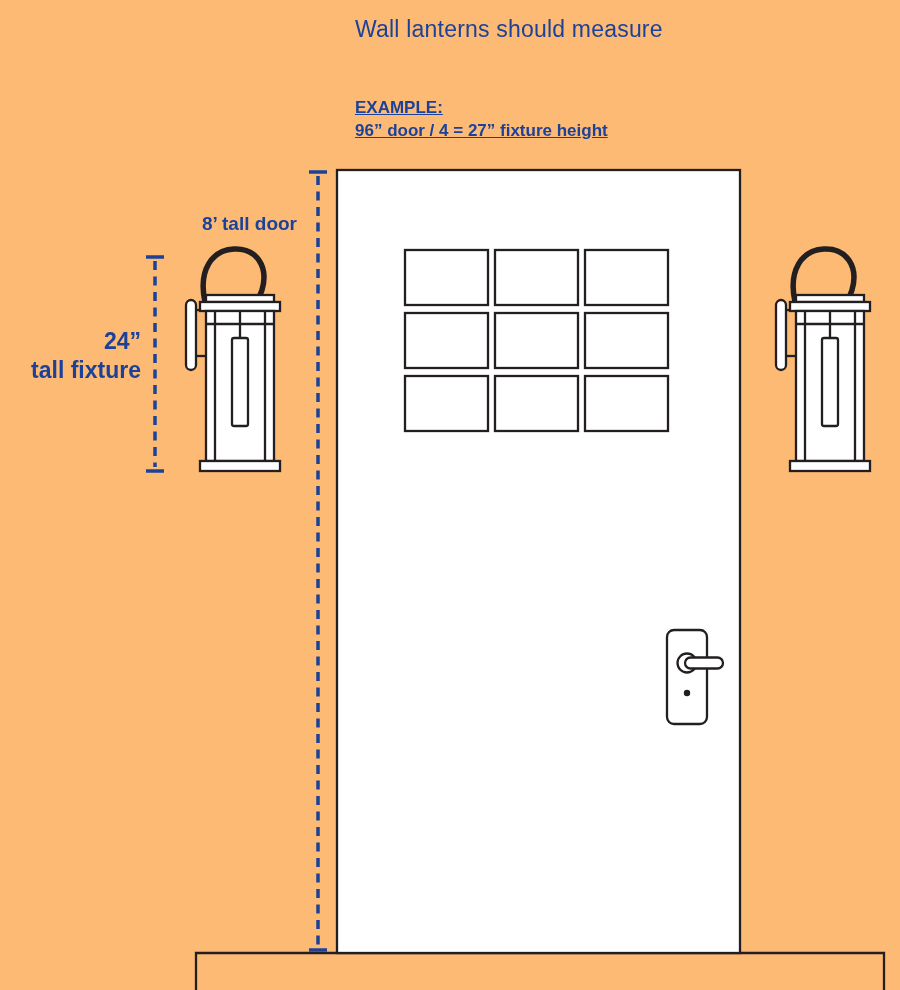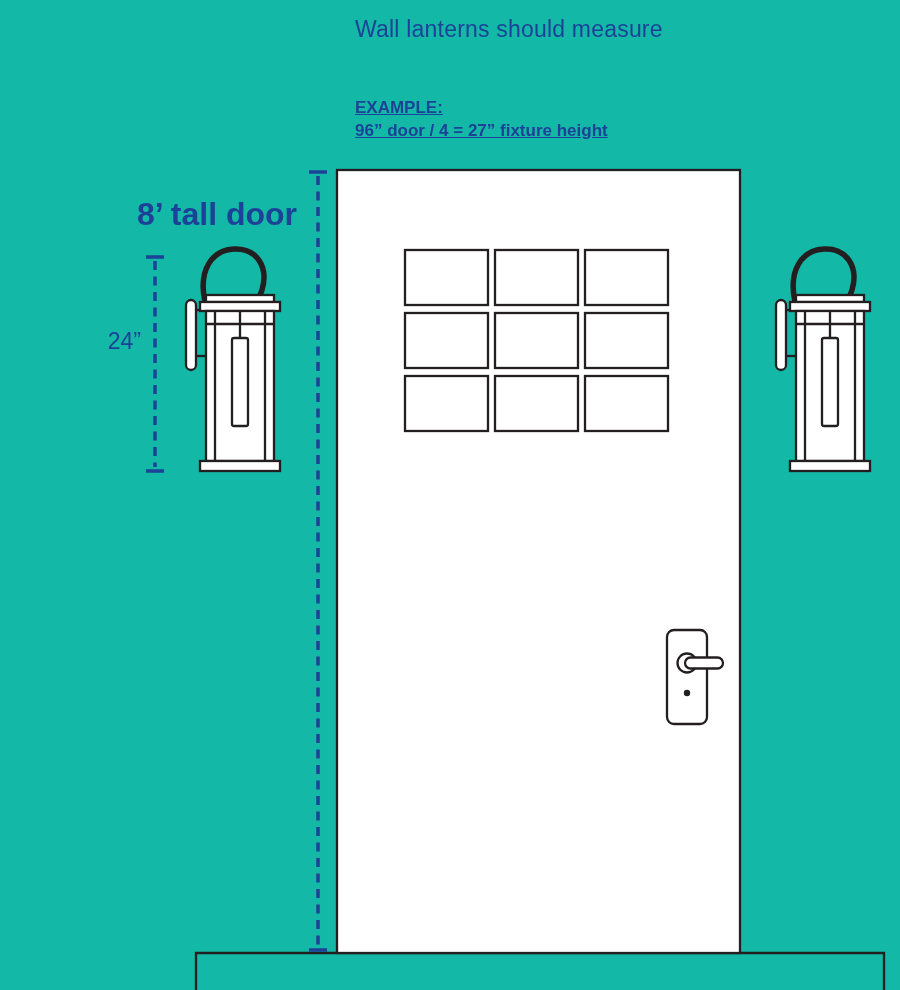--- a/index.html
+++ b/index.html
@@ -2,27 +2,27 @@
 <html style="--accent: #1b4298; --line: #231f20;"><head>
 <meta charset="utf-8">
 <style>
   :root{
     --accent:#1b4298;
     --line:#231f20;
   }
   *{margin:0;padding:0;box-sizing:border-box;}
   html,body{background:#ffffff;}
   body{font-family:"Liberation Sans", sans-serif;}
-  .canvas{position:relative;width:900px;height:990px;background:#14b8a6;overflow:hidden;}
+  .canvas{position:relative;width:900px;height:990px;background:#fdba74;overflow:hidden;}
   .art{position:absolute;left:0;top:0;width:900px;height:990px;}
   .txt{position:absolute;color:var(--accent);}
   .title{left:355px;top:14px;font-size:23px;line-height:30px;font-weight:500;letter-spacing:.2px;}
   .example{left:355px;top:96px;font-size:17px;line-height:23px;font-weight:700;text-decoration:underline;}
-  .door-label{left:97px;top:196px;width:200px;text-align:right;font-size:32px;font-weight:700;}
-  .fixture-label{left:0px;top:327px;width:141px;text-align:right;font-size:23px;line-height:29px;font-weight:400;}
+  .door-label{left:97px;top:213px;width:200px;text-align:right;font-size:19px;font-weight:700;}
+  .fixture-label{left:0px;top:327px;width:141px;text-align:right;font-size:23px;line-height:29px;font-weight:700;}
   svg .stroke{fill:none;stroke:var(--line);stroke-width:2.3;}
   svg .fillw{fill:#ffffff;stroke:var(--line);stroke-width:2.3;}
   svg .dot{fill:var(--line);stroke:none;}
   svg .hook{fill:none;stroke:var(--line);stroke-width:5.5;stroke-linecap:round;}
   svg .bdash{stroke:var(--accent);stroke-width:3.5;stroke-dasharray:9 6.5;fill:none;}
   svg .btick{stroke:var(--accent);stroke-width:3.5;fill:none;}
 </style>
 </head>
 <body>
 
@@ -100,15 +100,16 @@
 
   <div class="txt example">
     <div>EXAMPLE:</div>
     <div>96” door / 4 = 27” fixture height</div>
   </div>
 
   <div class="txt door-label">8’ tall door</div>
 
   <div class="txt fixture-label">
     <div>24”</div>
+    <div>tall fixture</div>
   </div>
 
 </div>
 
 </body></html>

